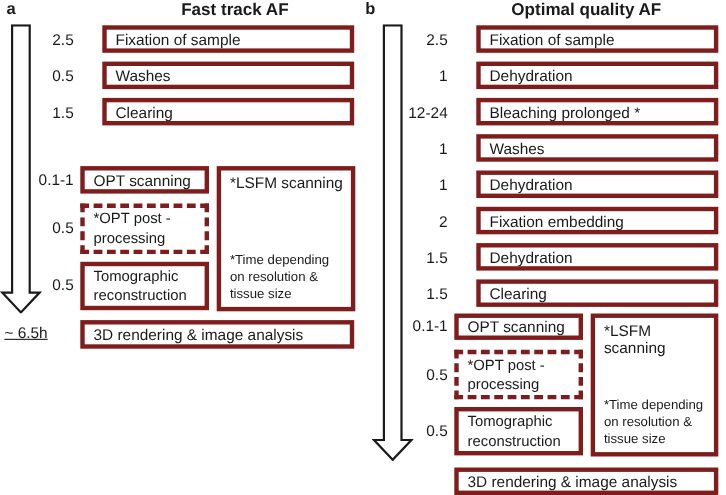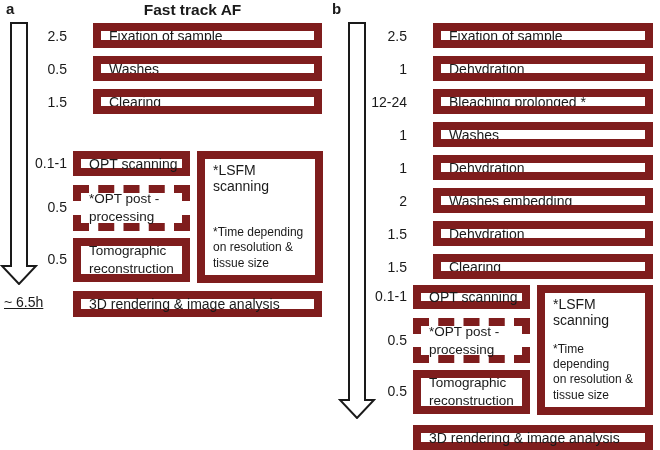--- a/index.html
+++ b/index.html
@@ -10,37 +10,37 @@
   }
   .panel { position: absolute; top: 0; height: 450px; }
   .panel.pa { left: 0; width: 330px; }
   .panel.pb { left: 330px; width: 330px; }
 
   .panel-label { position: absolute; top: 0; font-size: 15px; font-weight: bold; line-height: 17px; }
   .pa .panel-label { left: 6px; }
   .pb .panel-label { left: 2px; }
 
   .panel-title { position: absolute; top: 0; margin: 0; font-size: 15.5px; font-weight: bold; text-align: center; line-height: 19px; }
-  .pa .panel-title { left: 68px; width: 249px; }
+  .pa .panel-title { left: 89px; width: 249px; }
   .pb .panel-title { left: 83px; width: 240px; }
 
   .arrow-svg { position: absolute; }
   .pa .arrow-svg { left: 0px; top: 22px; }
   .pb .arrow-svg { left: 8px; top: 22px; }
 
   .rows { position: absolute; display: flex; flex-direction: column; gap: 8px; }
   .pa .rows { left: 30px; top: 23px; width: 292px; }
   .pb .rows { left: 36px; top: 23px; width: 287px; }
 
   .step-row { display: flex; align-items: center; height: 25px; flex: none; gap: 20px; }
   .time { flex: none; text-align: right; font-size: 14px; padding-right: 6px; }
   .pa .time { width: 43px; }
   .pb .time { width: 47px; }
 
-  .box { border: 8px solid #7f1d1d; background: #fff; font-size: 14px; white-space: pre-line; }
+  .box { border: 4px solid #7f1d1d; background: #fff; font-size: 14px; white-space: pre-line; }
   .step-box { flex: 1; height: 25px; display: flex; align-items: center; padding-left: 8px; overflow: hidden; }
 
   .scan-time { position: absolute; text-align: right; font-size: 14px; line-height: 16px; }
   .pa .scan-time { left: 0; width: 67px; }
   .pb .scan-time { left: 0; width: 77px; }
   .pa .t-opt  { top: 155px; }  .pa .t-post { top: 199px; }  .pa .t-tomo { top: 251px; }
   .pb .t-opt  { top: 288px; }  .pb .t-post { top: 332px; }  .pb .t-tomo { top: 383px; }
 
   .opt-box  { position: absolute; display: flex; align-items: center; padding-left: 8px; }
   .post-box { position: absolute; border-style: dashed; display: flex; flex-direction: column; justify-content: center; padding-left: 8px; font-size: 13.5px; line-height: 1.3; }
@@ -110,20 +110,21 @@
 on resolution &amp;
 tissue size</div>
     </div>
 
     <span class="total">~ 6.5h</span>
     <div class="box final-box">3D rendering &amp; image analysis</div>
   </section>
 
   <section class="panel pb">
     <div class="panel-label">b</div>
+    <h2 class="panel-title">Optimal quality AF</h2>
 
     <svg class="arrow-svg" width="38" height="397" viewBox="0 0 38 397">
       <polygon points="11,1 27,1 27,378 36,378 19,396 2,378 11,378" fill="#ffffff" stroke="#1a1a1a" stroke-width="2" stroke-linejoin="miter"></polygon>
     </svg>
 
     <div class="rows">
         <div class="step-row">
           <span class="time">2.5</span>
           <div class="box step-box">Fixation of sample</div>
         </div>
@@ -138,21 +139,21 @@
         <div class="step-row">
           <span class="time">1</span>
           <div class="box step-box">Washes</div>
         </div>
         <div class="step-row">
           <span class="time">1</span>
           <div class="box step-box">Dehydration</div>
         </div>
         <div class="step-row">
           <span class="time">2</span>
-          <div class="box step-box">Washes embedding</div>
+          <div class="box step-box">Fixation embedding</div>
         </div>
         <div class="step-row">
           <span class="time">1.5</span>
           <div class="box step-box">Dehydration</div>
         </div>
         <div class="step-row">
           <span class="time">1.5</span>
           <div class="box step-box">Clearing</div>
         </div>
       </div>

